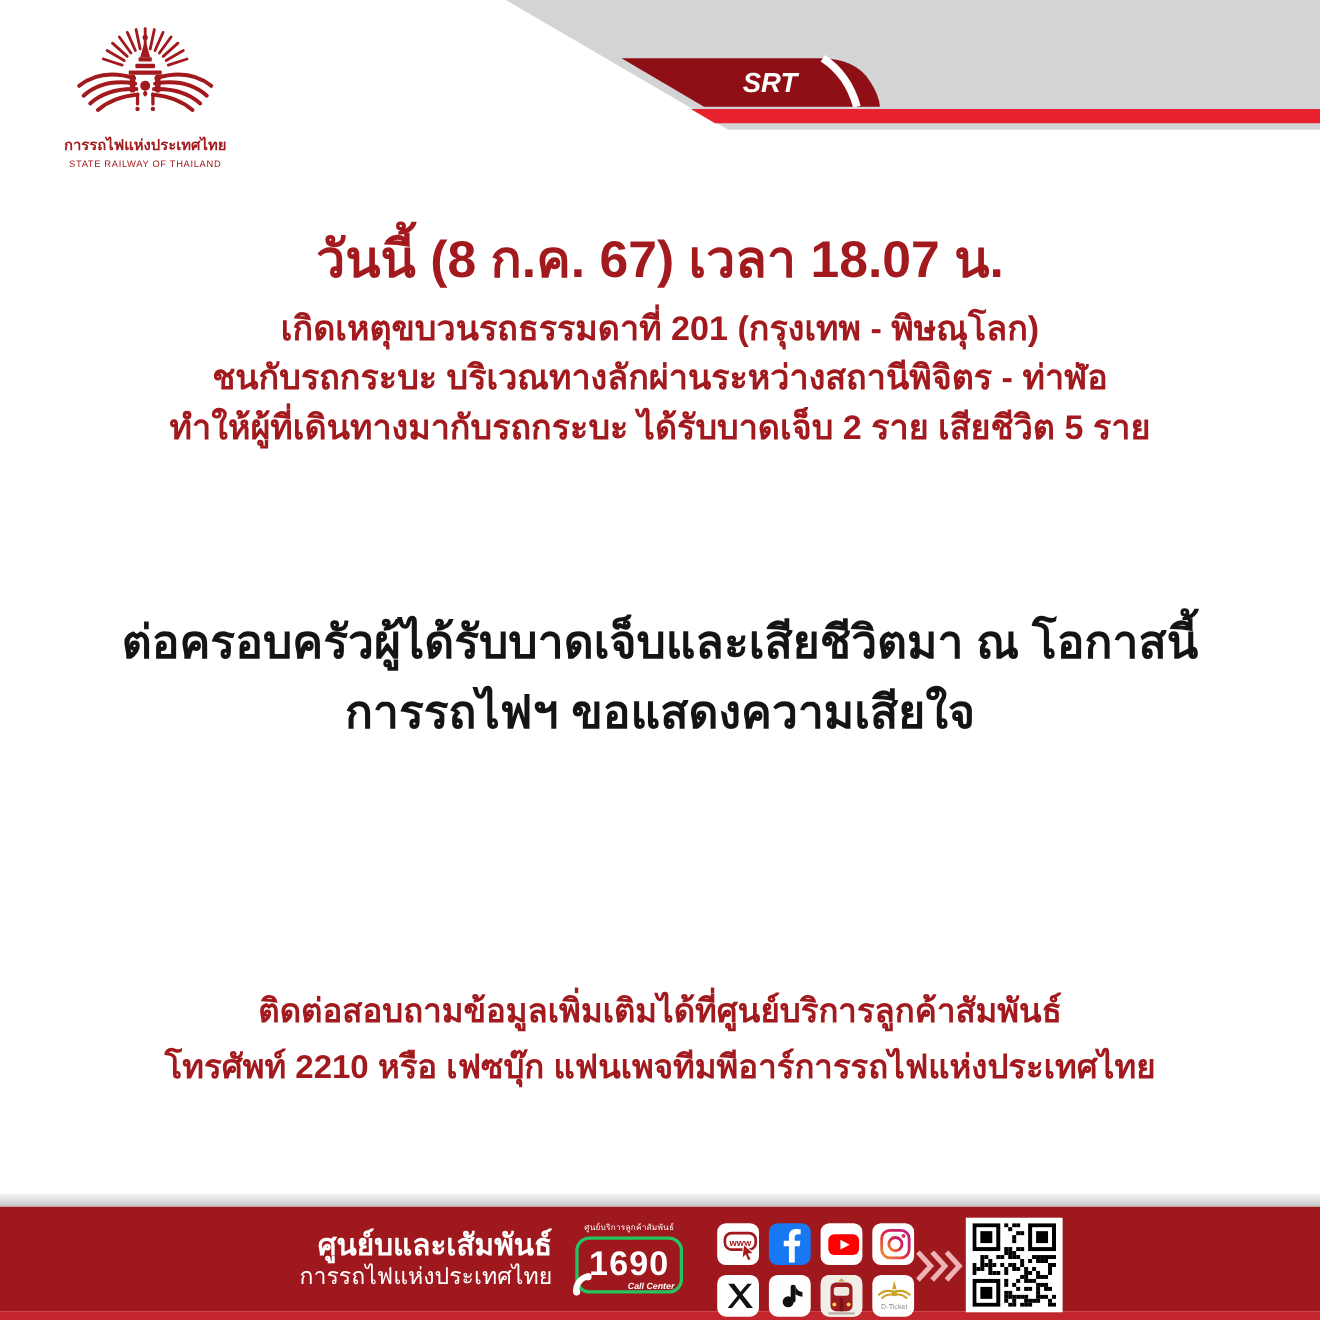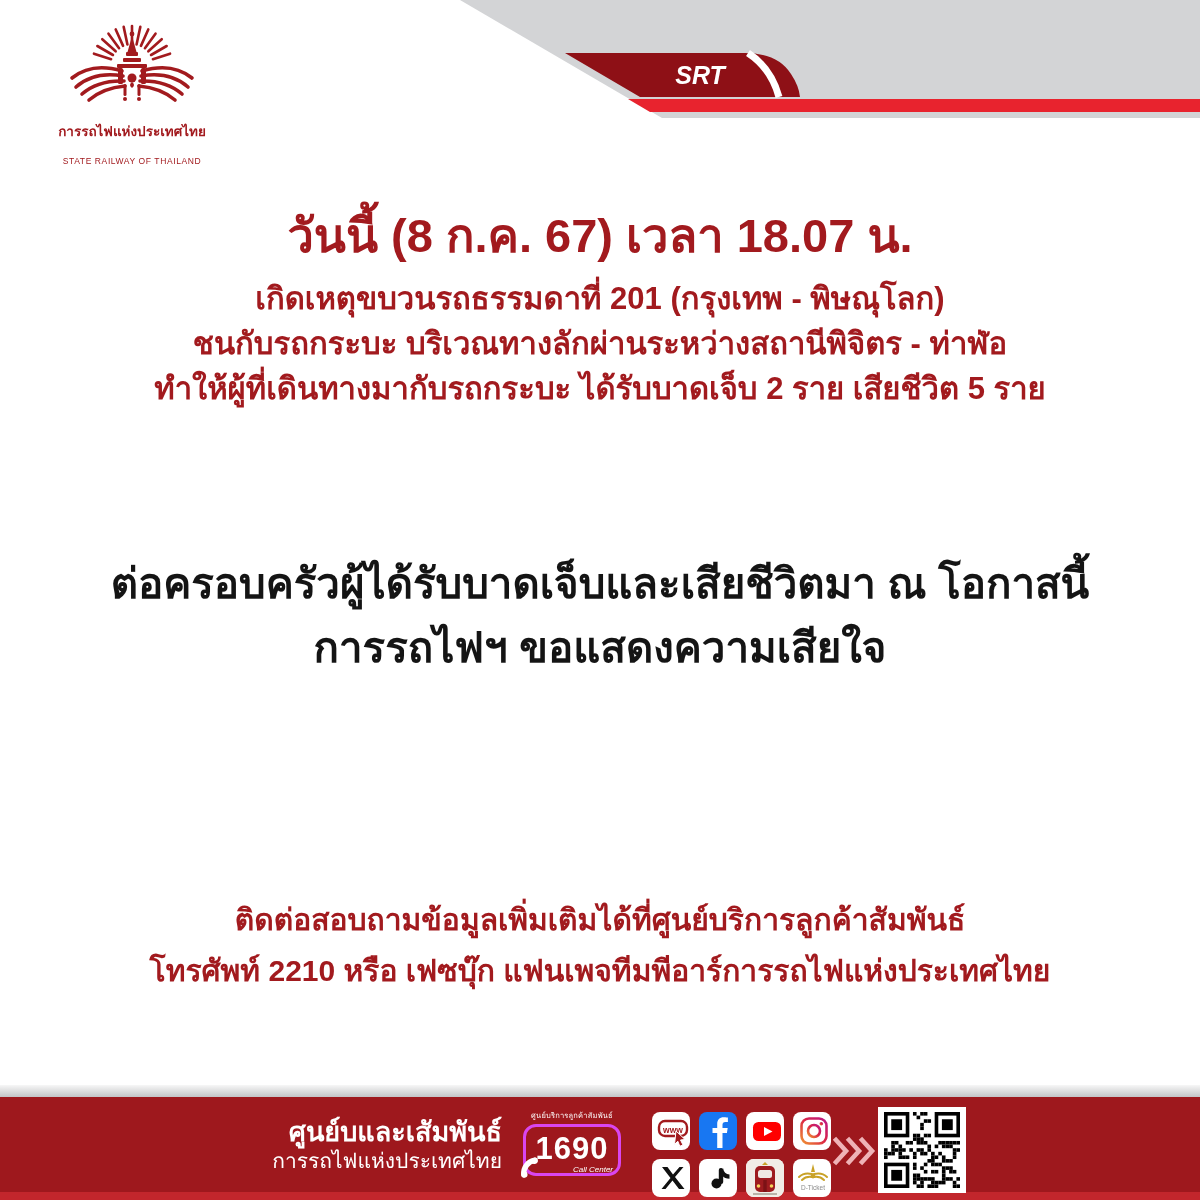--- a/index.html
+++ b/index.html
@@ -18,21 +18,21 @@
   .top-banner{
     position:absolute;top:0;left:0;width:1200px;height:130px;
   }
   
   .logo-block{
     position:absolute;top:22px;left:52px;width:160px;
     text-align:center;color:#A21A1E;
   }
   .logo-block svg{display:block;margin:0 auto;}
   .logo-th{font-size:13.5px;font-weight:700;margin-top:2px;white-space:nowrap;}
-  .logo-en{font-size:8.5px;font-weight:400;letter-spacing:.6px;margin-top:14px;white-space:nowrap;}
+  .logo-en{font-size:8.5px;font-weight:400;letter-spacing:.6px;margin-top:2px;white-space:nowrap;}
   
   .center-line{position:absolute;left:0;right:0;text-align:center;white-space:nowrap;}
   .headline{
     top:206px;font-size:47px;font-weight:800;color:#A21A1E;line-height:60px;
   }
   .sub-lines{top:276px;font-size:31px;font-weight:700;color:#A21A1E;line-height:45px;}
   .condolence{top:552px;font-size:42px;font-weight:800;color:#141414;line-height:64px;}
   .contact{top:894px;font-size:30px;font-weight:700;color:#A21A1E;line-height:51px;}
   
   .footer-divider{
@@ -53,25 +53,25 @@
   }
   .pr-text .l1{font-size:27px;font-weight:800;line-height:32px;}
   .pr-text .l2{font-size:21px;font-weight:400;line-height:26px;}
   
   .call-badge{
     position:absolute;top:1109px;left:518px;width:108px;color:#fff;text-align:center;
   }
   .call-badge .top-label{font-size:7.5px;white-space:nowrap;letter-spacing:.2px;}
   .call-badge .ring{
     position:relative;margin:3px auto 0;width:92px;height:46px;
-    border:3px solid #d946ef;border-radius:13px;
+    border:3px solid #22c55e;border-radius:13px;
   }
   .call-badge .num{font-size:31px;font-weight:800;line-height:44px;letter-spacing:1px;}
   .call-badge .cc{
-    position:absolute;right:5px;bottom:-1px;font-size:8px;font-weight:400;font-style:italic;
+    position:absolute;right:5px;bottom:-1px;font-size:8px;font-weight:700;font-style:italic;
   }
   .call-badge .phone{position:absolute;left:-8px;bottom:-7px;}
   
   .social-grid{
     position:absolute;top:1112px;left:652px;
     display:grid;grid-template-columns:repeat(4,38px);grid-auto-rows:38px;gap:9px 9px;
   }
   .tile{
     width:38px;height:38px;border-radius:8px;background:#ffffff;
     display:flex;align-items:center;justify-content:flex-end;overflow:hidden;

